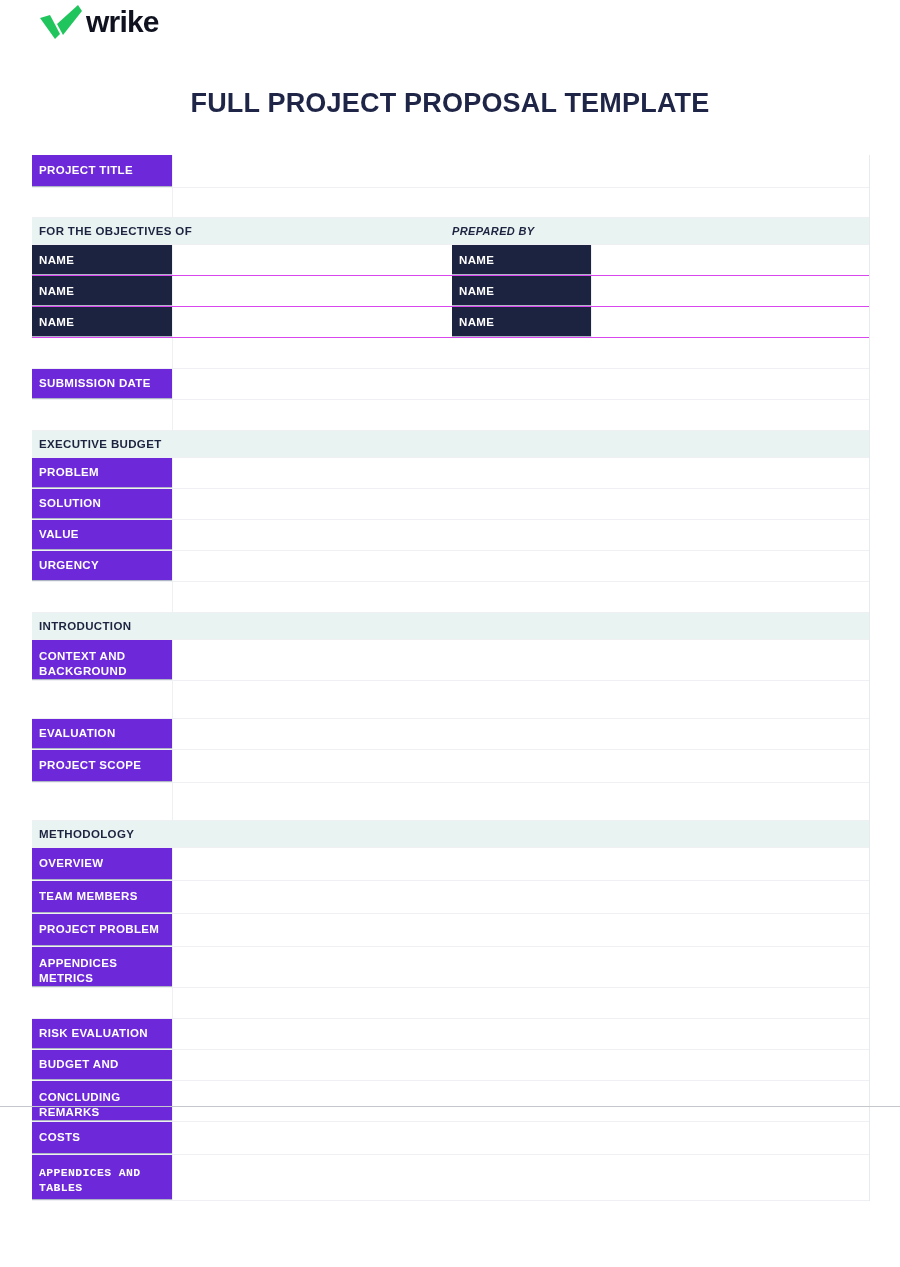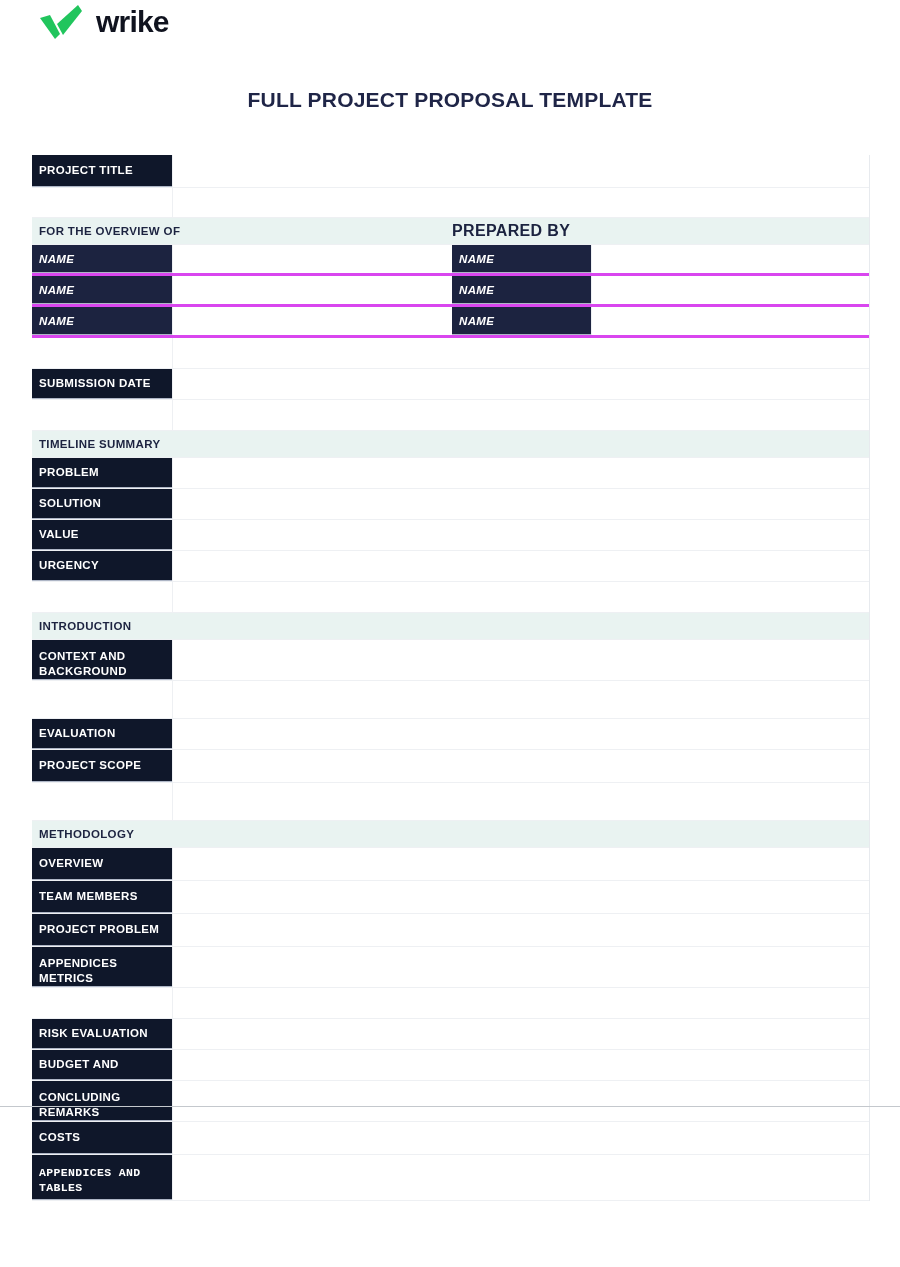--- a/index.html
+++ b/index.html
@@ -13,39 +13,39 @@
     overflow: hidden;
   }
 
   
   .logo-wrap {
     position: absolute;
     left: 38px;
     top: 4px;
     display: flex;
     align-items: center;
-    gap: 12px;
+    gap: 2px;
   }
   .logo-mark { width: 46px; height: 36px; display: block; }
   .logo-text {
     font-size: 30px;
     font-weight: bold;
     color: #10131f;
     letter-spacing: -0.8px;
     line-height: 1;
   }
 
   
   .doc-title {
     position: absolute;
     left: 0;
     top: 88px;
     width: 900px;
     text-align: center;
-    font-size: 21px;
+    font-size: 27px;
     font-weight: bold;
     color: #1f2547;
     letter-spacing: 0.2px;
   }
 
   
   .sheet {
     position: absolute;
     left: 32px;
     top: 155px;
@@ -57,21 +57,21 @@
     display: flex;
     width: 100%;
     border-bottom: 1px solid #eef0f3;
     position: relative;
   }
 
   
   .lbl {
     width: 140px;
     flex: 0 0 140px;
-    background: #0f172a;
+    background: #6d28d9;
     color: #ffffff;
     font-size: 11.5px;
     font-weight: bold;
     letter-spacing: 0.35px;
     padding: 7px 0 7px 7px;
     display: flex;
     align-items: center;
     border-bottom: 1px solid #aeb6c6;
     line-height: 1.28;
   }
@@ -112,29 +112,30 @@
     min-height: 27px;
     padding-left: 7px;
     font-size: 11.5px;
     font-weight: bold;
     color: #1c2340;
     letter-spacing: 0.35px;
   }
   .band .band-b {
     position: absolute;
     left: 420px;
-    font-size: 16px;
+    font-size: 11px;
     font-weight: bold;
     color: #1c2340;
     letter-spacing: 0.35px;
+    font-style: italic;
   }
   .band-rel { position: relative; }
 
   
-  .row-2col { display: flex; width: 100%; border-bottom: 3px solid #d946ef; font-style: italic; }
+  .row-2col { display: flex; width: 100%; border-bottom: 1px solid #d946ef; }
   .c-lbl {
     width: 140px; flex: 0 0 140px;
     background: #1c2340; color: #fff;
     font-size: 11.5px; font-weight: bold; letter-spacing: 0.35px;
     display: flex; align-items: center;
     padding-left: 7px;
     border-bottom: 1px solid #aeb6c6;
   }
   .c-val { width: 280px; flex: 0 0 280px; background: #fff; border-left: 1px solid #eef0f3; }
   .c-lbl2 {
@@ -176,21 +177,21 @@
     <div class="lbl">PROJECT TITLE</div>
     <div class="val"></div>
   </div>
 
   <div class="spacer h30">
     <div class="pad"></div>
       <div class="rest"></div>
   </div>
 
   <div class="band band-rel">
-    <span>FOR THE OVERVIEW OF</span>
+    <span>FOR THE OBJECTIVES OF</span>
     <span class="band-b">PREPARED BY</span>
   </div>
 
   <div class="row-2col h31">
     <div class="c-lbl">NAME</div>
     <div class="c-val"></div>
     <div class="c-lbl2">NAME</div>
     <div class="c-val2"></div>
   </div>
 
@@ -216,21 +217,21 @@
   <div class="row h31">
     <div class="lbl">SUBMISSION DATE</div>
     <div class="val"></div>
   </div>
 
   <div class="spacer h31">
     <div class="pad"></div>
       <div class="rest"></div>
   </div>
 
-  <div class="band">TIMELINE SUMMARY</div>
+  <div class="band">EXECUTIVE BUDGET</div>
 
   <div class="row h31">
     <div class="lbl">PROBLEM</div>
     <div class="val"></div>
   </div>
   <div class="row h31">
     <div class="lbl">SOLUTION</div>
     <div class="val"></div>
   </div>
   <div class="row h31">

